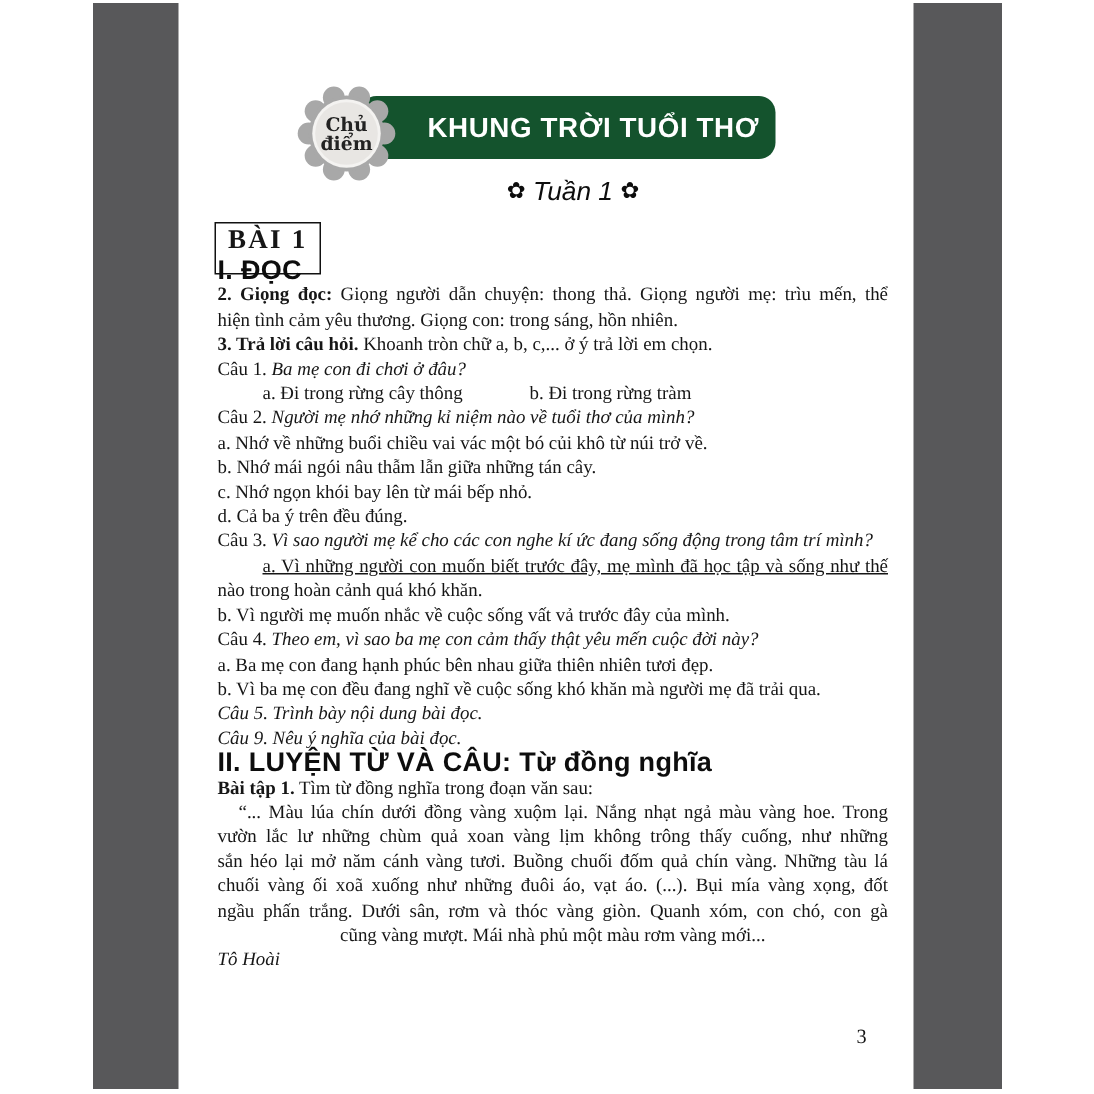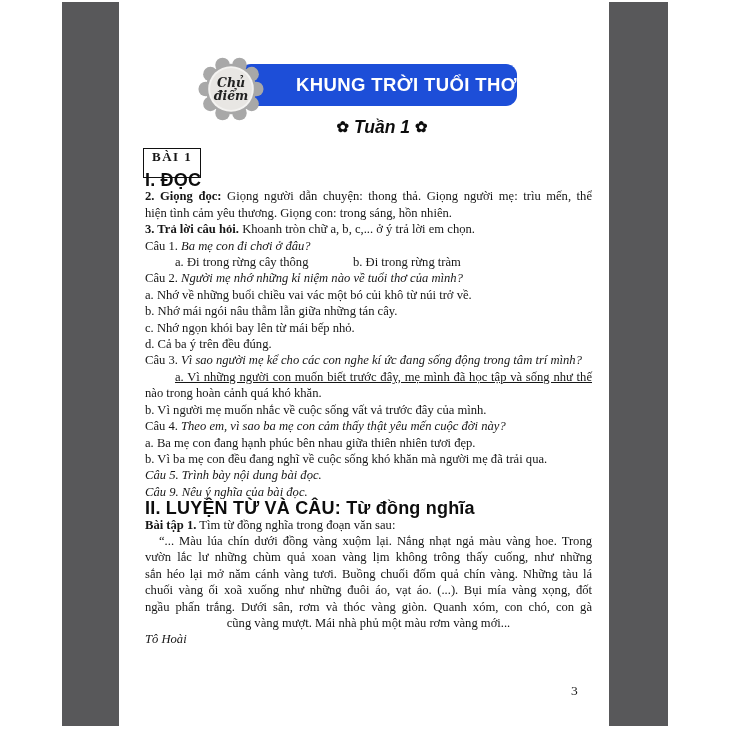--- a/index.html
+++ b/index.html
@@ -3,36 +3,36 @@
 <meta charset="utf-8">
 <style>
   html,body{margin:0;padding:0;background:#ffffff;}
   .page{position:relative;width:729px;height:729px;background:#ffffff;overflow:hidden;
         font-family:"Liberation Serif",serif;color:#161616;}
   .sidebar{position:absolute;top:2px;width:57px;height:724px;background:#58585a;}
   .sidebar.left{left:62px;}
   .sidebar.right{left:609px;width:59px;}
 
   
-  .banner{position:absolute;left:240px;top:64px;width:277px;height:42px;background:#1d4ed8;
+  .banner{position:absolute;left:240px;top:64px;width:277px;height:42px;background:#14532d;
           border-radius:11px;color:#ffffff;font-family:"Liberation Sans",sans-serif;
           font-weight:bold;font-size:18.5px;letter-spacing:.4px;line-height:42px;
-          text-align:right;padding-left:34px;box-sizing:border-box;white-space:nowrap;}
+          text-align:center;padding-left:34px;box-sizing:border-box;white-space:nowrap;}
   .badge{position:absolute;left:197px;top:55px;width:68px;height:68px;}
   .badge svg{position:absolute;left:0;top:0;}
   .badge-text{position:absolute;inset:0;display:flex;flex-direction:column;align-items:center;
-              justify-content:center;font-family:"DejaVu Serif",serif;font-style:italic;
+              justify-content:center;font-family:"DejaVu Serif",serif;
               font-weight:bold;font-size:12.5px;line-height:13px;color:#222222;}
   .week{position:absolute;left:119px;top:117px;width:490px;text-align:center;padding-left:36px;
-        box-sizing:border-box;font-family:"Liberation Sans",sans-serif;font-weight:bold;
+        box-sizing:border-box;font-family:"Liberation Sans",sans-serif;font-weight:normal;
         font-style:italic;font-size:17.5px;color:#0d0d0d;}
   .week .fl{font-style:normal;font-size:15px;position:relative;top:-1px;}
   .week .wk{margin:0 5px;}
   .lesson{position:absolute;left:143px;top:148px;border:1.5px solid #111111;padding:0px 8px 12px 8px;
-          font-weight:bold;font-size:13px;letter-spacing:1.5px;background:#ffffff;}
+          font-weight:bold;font-size:18px;letter-spacing:1.5px;background:#ffffff;}
 
   
   .doc{position:absolute;left:145px;top:172px;width:447px;font-size:12.6px;line-height:16.4px;}
   .doc p,.doc .pline{margin:0;padding:0;}
   .h-sans{font-family:"Liberation Sans",sans-serif;font-weight:bold;font-size:18px;
           letter-spacing:.2px;color:#0d0d0d;}
   .pline{text-align:justify;text-align-last:justify;}
   .pl-last{text-align:center;text-align-last:auto;}
   .ind14{text-indent:14px;}
   .ind30{text-indent:30px;text-decoration:underline;}

